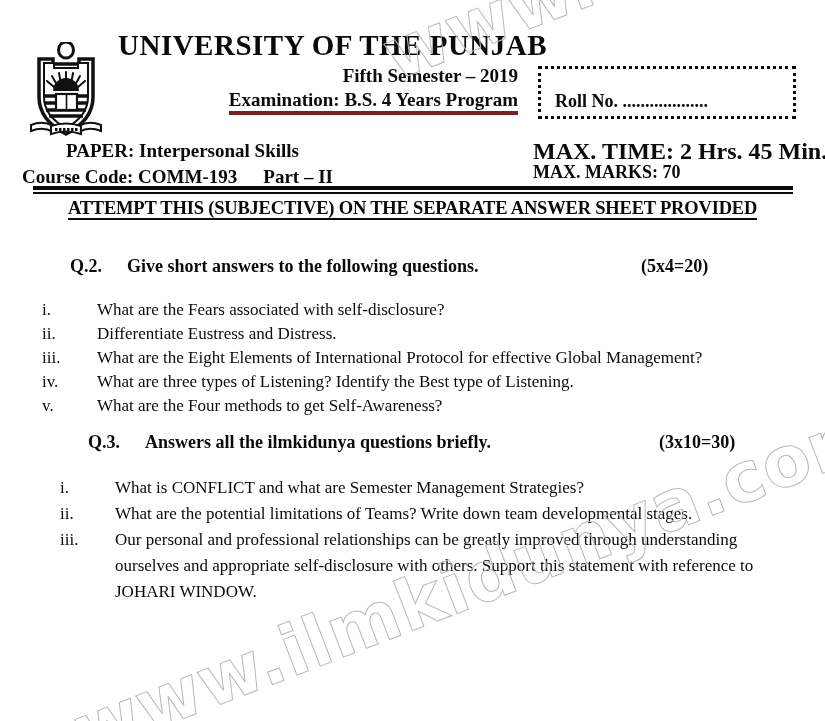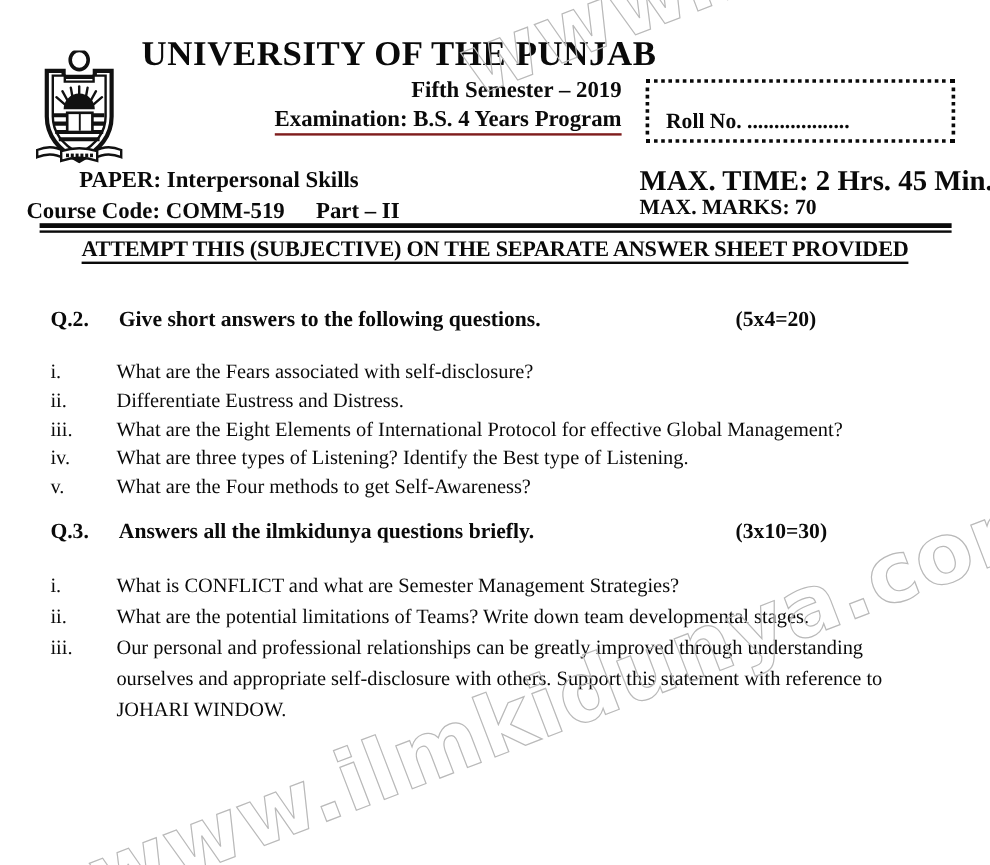--- a/index.html
+++ b/index.html
@@ -77,21 +77,21 @@
     font-weight: 700;
     margin-top: 6px;
     line-height: 1.1;
   }
   .exam-line {
     font-size: 19px;
     font-weight: 700;
     margin-top: 3px;
     line-height: 1.1;
     display: inline-block;
-    border-bottom: 2px solid #7f1d1d;
+    border-bottom: 4px solid #7f1d1d;
     padding-bottom: 0px;
   }
 
   .roll-box {
     position: absolute;
     left: 538px;
     top: 66px;
     width: 258px;
     height: 53px;
     border: 3px dotted #0a0a0a;
@@ -179,20 +179,21 @@
     border-bottom: 2px solid #0a0a0a;
     letter-spacing: -0.2px;
     white-space: nowrap;
   }
 
   
   .q-block { position: absolute; z-index: 4; }
   .q-head {
     position: relative;
     height: 24px;
+    margin-left: 28px;
   }
   .q-num {
     position: absolute;
     left: 0;
     top: 0;
     font-size: 18px;
     font-weight: 700;
   }
   .q-title {
     position: absolute;
@@ -221,21 +222,21 @@
   .item-num {
     position: absolute;
     left: 0;
     top: 0;
     width: 40px;
     font-size: 17px;
   }
   .item-text { display: block; }
 
   #q2 { left: 42px; top: 256px; width: 740px; }
-  #q3 { left: 42px; top: 432px; width: 740px; }
+  #q3 { left: 60px; top: 432px; width: 740px; }
   #q3 .items { margin-top: 19px; }
   #q3 .item { line-height: 26px; }
 </style>
 </head>
 <body>
 
 <div id="page">
 
   <div class="watermark wm-top">www.ilmkidunya.com</div>
   <div class="watermark wm-bottom">www.ilmkidunya.com</div>
@@ -294,21 +295,21 @@
     <div class="semester">Fifth Semester – 2019</div>
     <div><span class="exam-line">Examination: B.S. 4 Years Program</span></div>
   </div>
 
   <div class="roll-box">
     <span class="roll-text">Roll No. ...................</span>
   </div>
 
   <div class="paper-line">PAPER: Interpersonal Skills</div>
   <div class="course-line">
-    <span>Course Code: COMM-519</span><span class="course-part">Part – II</span>
+    <span>Course Code: COMM-193</span><span class="course-part">Part – II</span>
   </div>
 
   <div class="maxtime-line">MAX. TIME: 2 Hrs. 45 Min.</div>
   <div class="maxmarks-line">MAX. MARKS: 70</div>
 
   <div class="rule-wrap">
     <div class="rule-thick"></div>
     <div class="rule-gap"></div>
     <div class="rule-thin"></div>
   </div>

